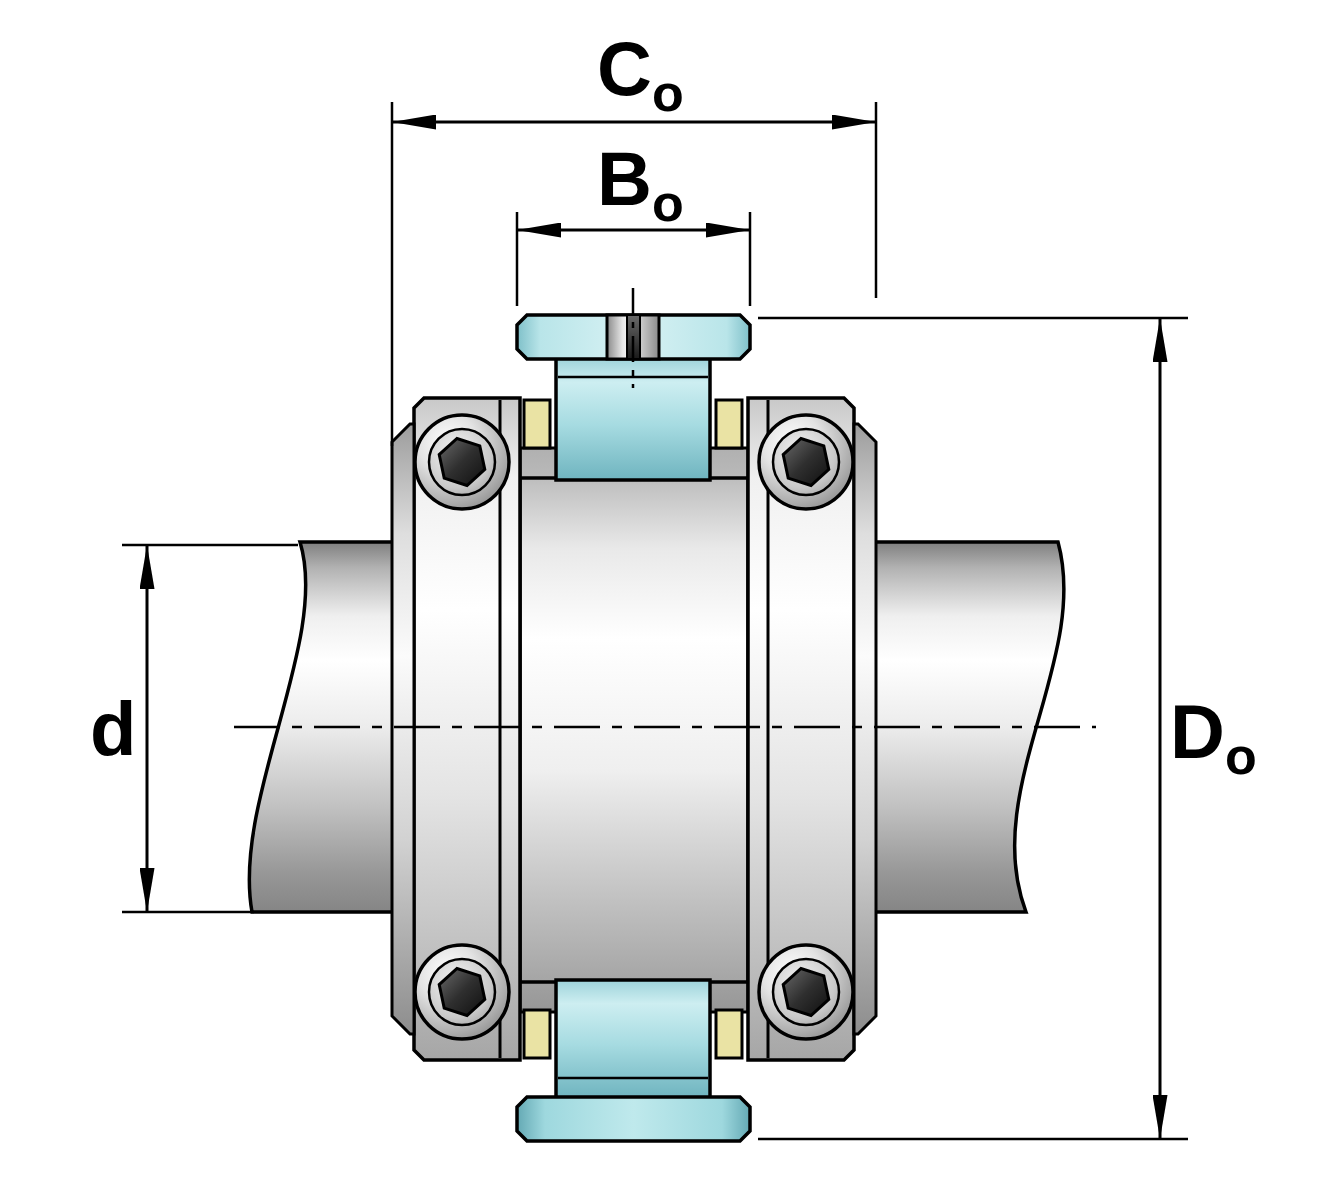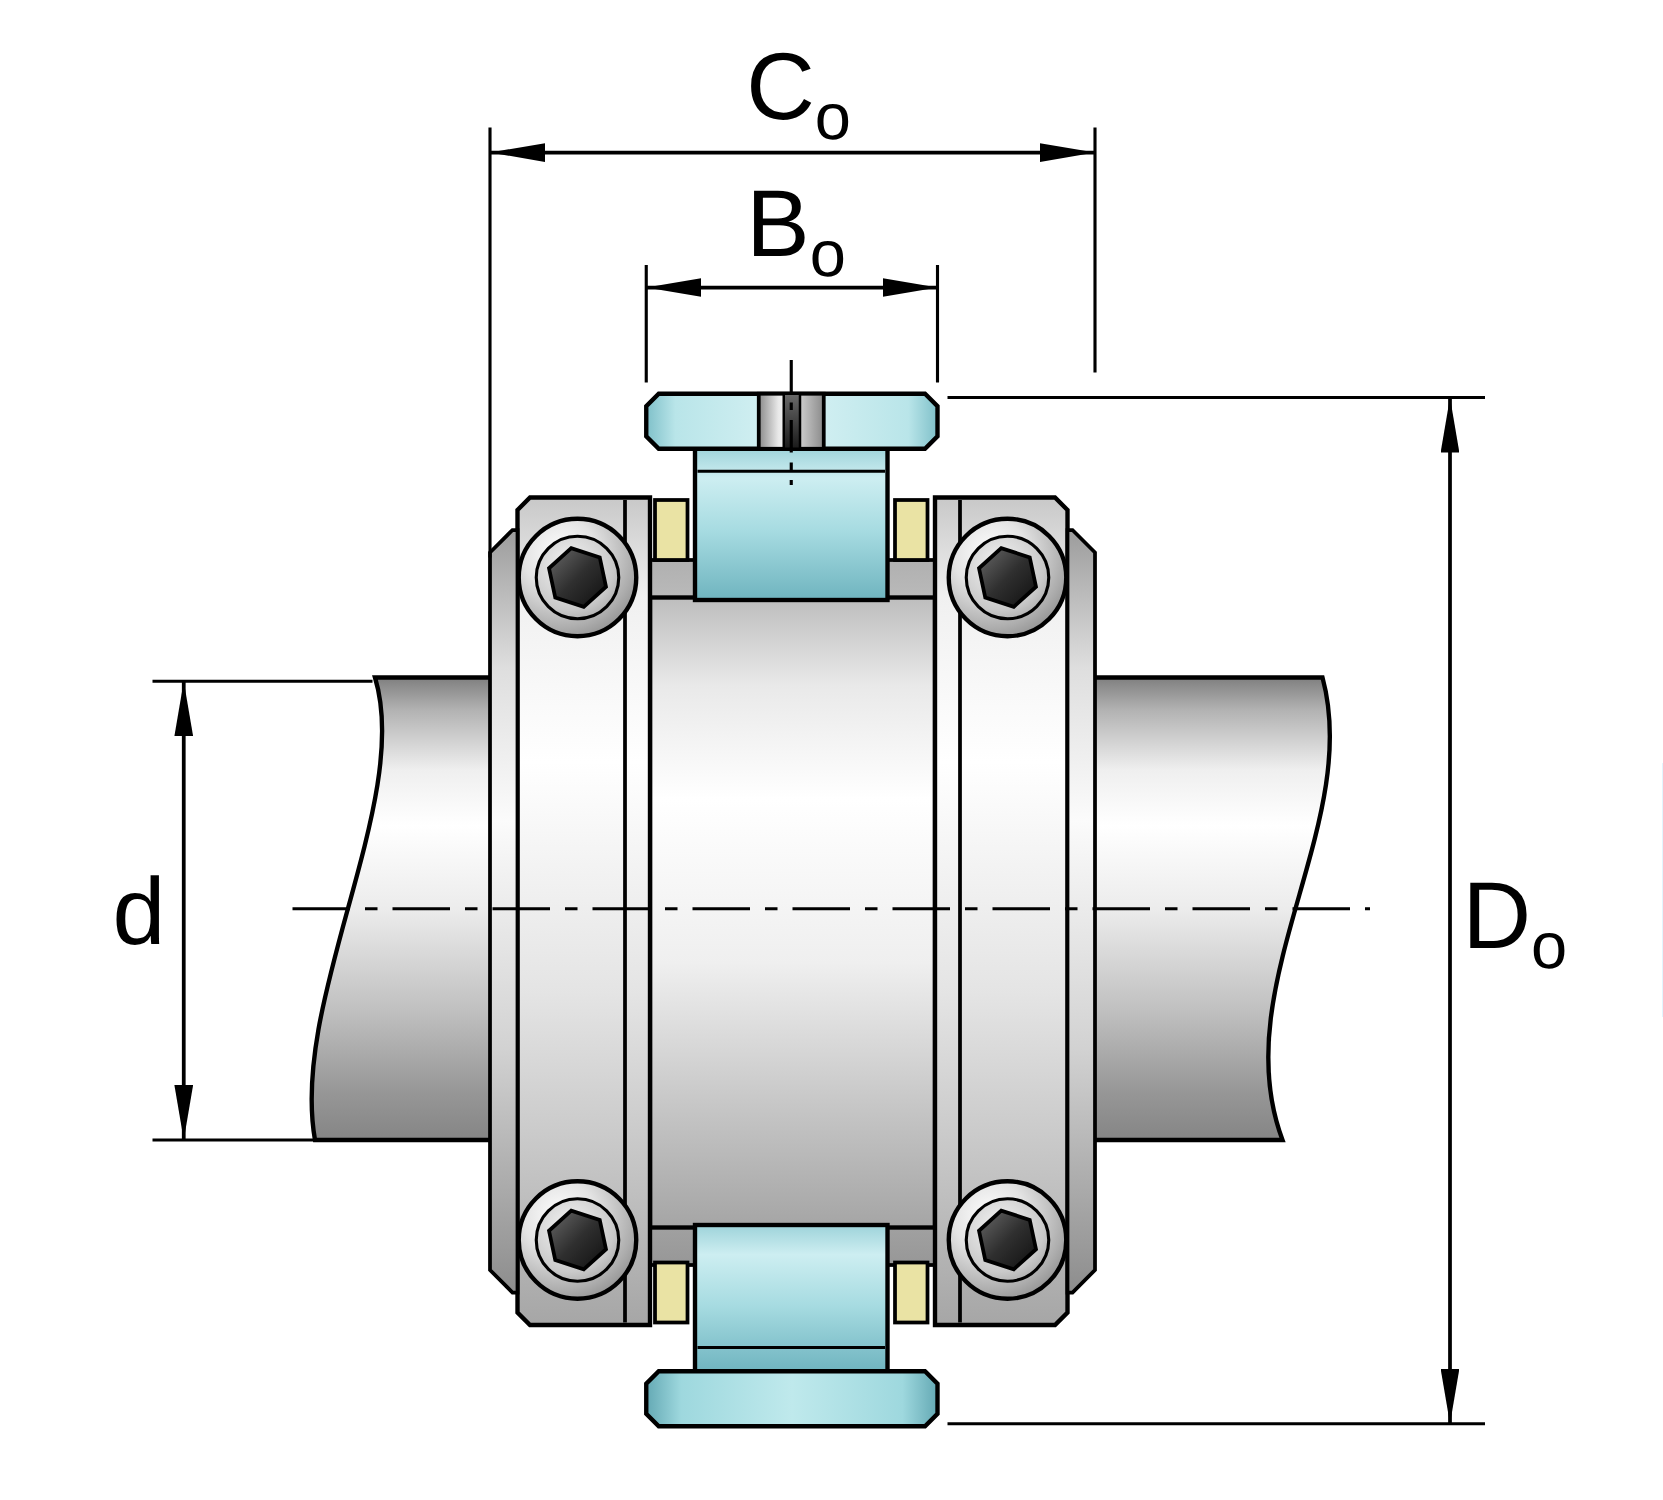--- a/index.html
+++ b/index.html
@@ -1,16 +1,16 @@
 <!DOCTYPE html>
 <html><head>
 <meta charset="utf-8">
 <style>
   html,body{margin:0;padding:0;background:#ffffff;}
-  .stage{width:1330px;height:1200px;position:relative;background:#7dd3fc;overflow:hidden;}
+  .stage{width:1330px;height:1200px;position:relative;background:#7dd3fc;overflow:hidden;font-weight:bold;}
   svg{display:block;}
   text{font-family:"Liberation Sans", sans-serif;fill:#000;}
   .dim-main{font-size:76px;}
   .dim-sub{font-size:52px;}
 </style>
 </head>
 <body>
 
 <div class="stage">
 <svg width="1330" height="1200" viewBox="0 0 1330 1200">

